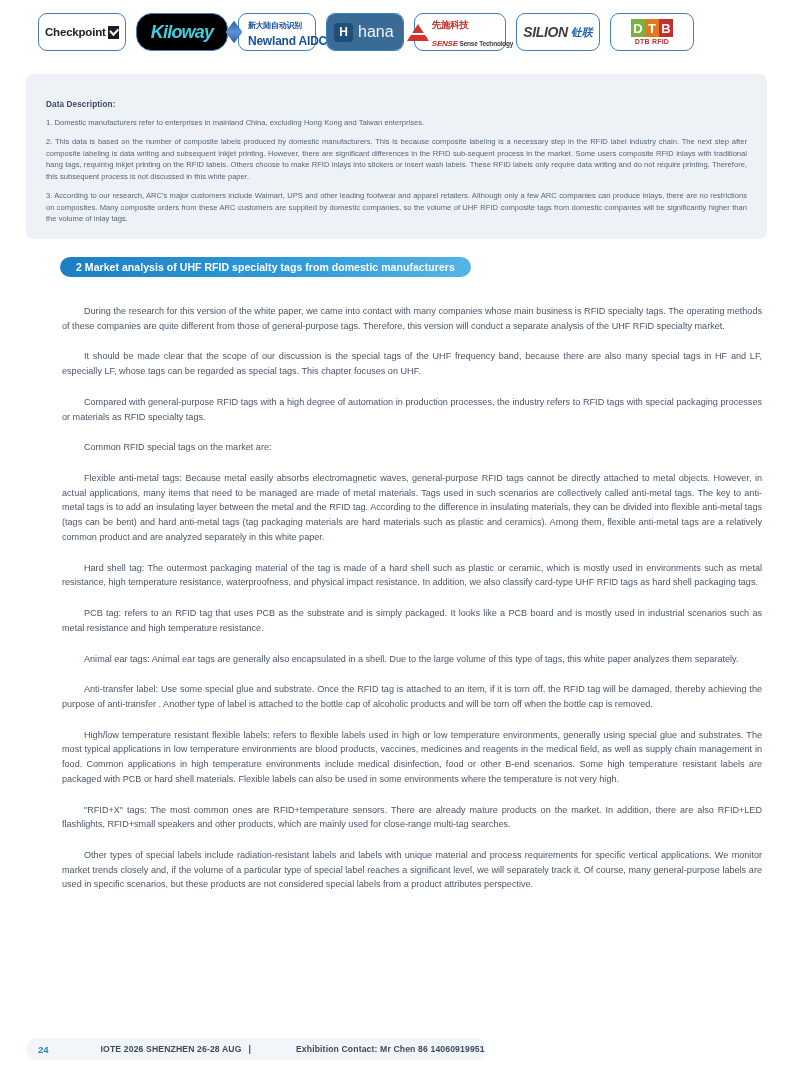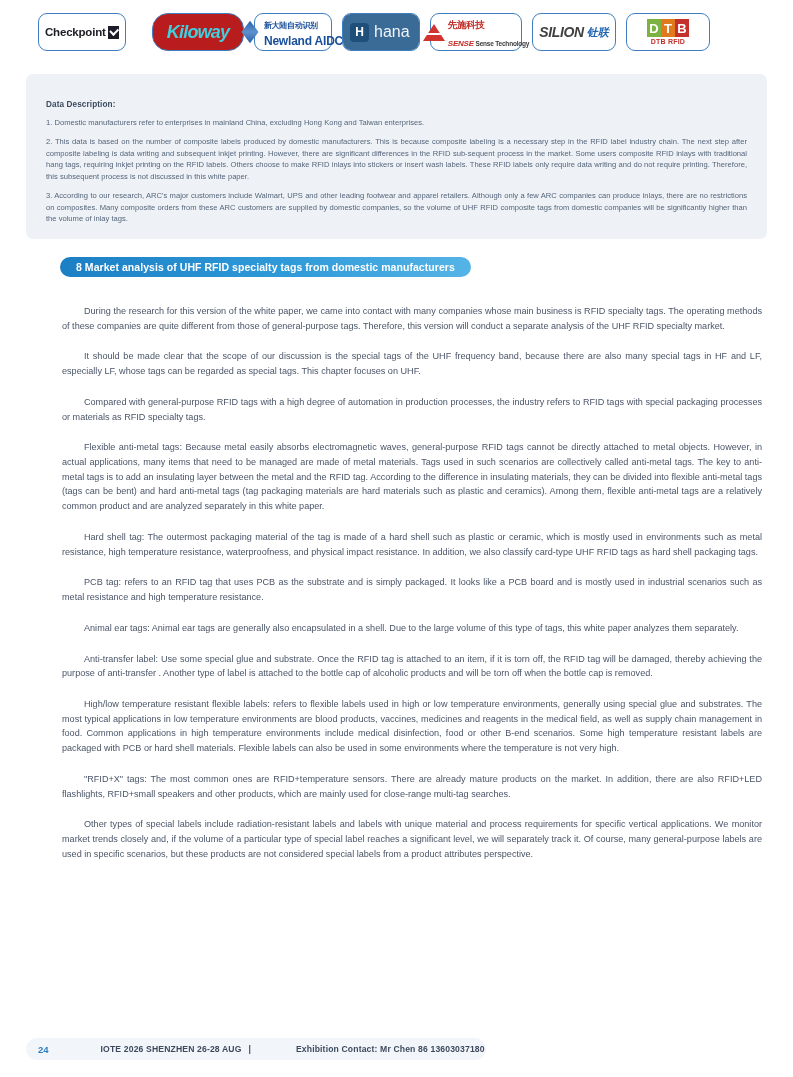--- a/index.html
+++ b/index.html
@@ -63,24 +63,23 @@
     left: 2.5px; top: 2px;
     width: 6px; height: 3.5px;
     border-left: 2px solid #ffffff;
     border-bottom: 2px solid #ffffff;
     transform: rotate(-45deg);
   }
 
   
   .lg-kiloway {
     width: 92px;
-    background: #b91c1c;
+    background: #000000;
     border-color: #3f7fc1;
     border-radius: 16px;
-    margin-left: 16px;
   }
   .kw-word {
     font-size: 18px;
     font-weight: bold;
     font-style: italic;
     color: #3fd0e0;
     letter-spacing: -0.8px;
   }
 
   
@@ -303,37 +302,38 @@
 
   </div>
 
   <div class="data-box">
     <h4>Data Description:</h4>
     <p>1. Domestic manufacturers refer to enterprises in mainland China, excluding Hong Kong and Taiwan enterprises.</p>
     <p>2. This data is based on the number of composite labels produced by domestic manufacturers. This is because composite labeling is a necessary step in the RFID label industry chain. The next step after composite labeling is data writing and subsequent inkjet printing. However, there are significant differences in the RFID sub-sequent process in the market. Some users composite RFID inlays with traditional hang tags, requiring inkjet printing on the RFID labels. Others choose to make RFID inlays into stickers or insert wash labels. These RFID labels only require data writing and do not require printing. Therefore, this subsequent process is not discussed in this white paper.</p>
     <p>3. According to our research, ARC's major customers include Walmart, UPS and other leading footwear and apparel retailers. Although only a few ARC companies can produce inlays, there are no restrictions on composites. Many composite orders from these ARC customers are supplied by domestic companies, so the volume of UHF RFID composite tags from domestic companies will be significantly higher than the volume of inlay tags.</p>
   </div>
 
-  <div class="sec-head">8 Market analysis of UHF RFID specialty tags from domestic manufacturers</div>
+  <div class="sec-head">2 Market analysis of UHF RFID specialty tags from domestic manufacturers</div>
 
   <div class="body-area">
     <p>During the research for this version of the white paper, we came into contact with many companies whose main business is RFID specialty tags. The operating methods of these companies are quite different from those of general-purpose tags. Therefore, this version will conduct a separate analysis of the UHF RFID specialty market.</p>
     <p>It should be made clear that the scope of our discussion is the special tags of the UHF frequency band, because there are also many special tags in HF and LF, especially LF, whose tags can be regarded as special tags. This chapter focuses on UHF.</p>
     <p>Compared with general-purpose RFID tags with a high degree of automation in production processes, the industry refers to RFID tags with special packaging processes or materials as RFID specialty tags.</p>
+    <p>Common RFID special tags on the market are:</p>
     <p>Flexible anti-metal tags: Because metal easily absorbs electromagnetic waves, general-purpose RFID tags cannot be directly attached to metal objects. However, in actual applications, many items that need to be managed are made of metal materials. Tags used in such scenarios are collectively called anti-metal tags. The key to anti-metal tags is to add an insulating layer between the metal and the RFID tag. According to the difference in insulating materials, they can be divided into flexible anti-metal tags (tags can be bent) and hard anti-metal tags (tag packaging materials are hard materials such as plastic and ceramics). Among them, flexible anti-metal tags are a relatively common product and are analyzed separately in this white paper.</p>
     <p>Hard shell tag: The outermost packaging material of the tag is made of a hard shell such as plastic or ceramic, which is mostly used in environments such as metal resistance, high temperature resistance, waterproofness, and physical impact resistance. In addition, we also classify card-type UHF RFID tags as hard shell packaging tags.</p>
     <p>PCB tag: refers to an RFID tag that uses PCB as the substrate and is simply packaged. It looks like a PCB board and is mostly used in industrial scenarios such as metal resistance and high temperature resistance.</p>
     <p>Animal ear tags: Animal ear tags are generally also encapsulated in a shell. Due to the large volume of this type of tags, this white paper analyzes them separately.</p>
     <p>Anti-transfer label: Use some special glue and substrate. Once the RFID tag is attached to an item, if it is torn off, the RFID tag will be damaged, thereby achieving the purpose of anti-transfer . Another type of label is attached to the bottle cap of alcoholic products and will be torn off when the bottle cap is removed.</p>
     <p>High/low temperature resistant flexible labels: refers to flexible labels used in high or low temperature environments, generally using special glue and substrates. The most typical applications in low temperature environments are blood products, vaccines, medicines and reagents in the medical field, as well as supply chain management in food. Common applications in high temperature environments include medical disinfection, food or other B-end scenarios. Some high temperature resistant labels are packaged with PCB or hard shell materials. Flexible labels can also be used in some environments where the temperature is not very high.</p>
     <p>"RFID+X" tags: The most common ones are RFID+temperature sensors. There are already mature products on the market. In addition, there are also RFID+LED flashlights, RFID+small speakers and other products, which are mainly used for close-range multi-tag searches.</p>
     <p>Other types of special labels include radiation-resistant labels and labels with unique material and process requirements for specific vertical applications. We monitor market trends closely and, if the volume of a particular type of special label reaches a significant level, we will separately track it. Of course, many general-purpose labels are used in specific scenarios, but these products are not considered special labels from a product attributes perspective.</p>
   </div>
 
   <div class="footer">
     <span class="pg">24</span>
     <span class="sep"></span>
     <span class="ft-txt">IOTE 2026 SHENZHEN 26-28 AUG</span>
     <span class="bar">|</span>
-    <span class="ft-txt">Exhibition Contact:  Mr Chen 86 13603037180</span>
+    <span class="ft-txt">Exhibition Contact:  Mr Chen 86 14060919951</span>
   </div>
 
 </div>
 
 </body></html>

